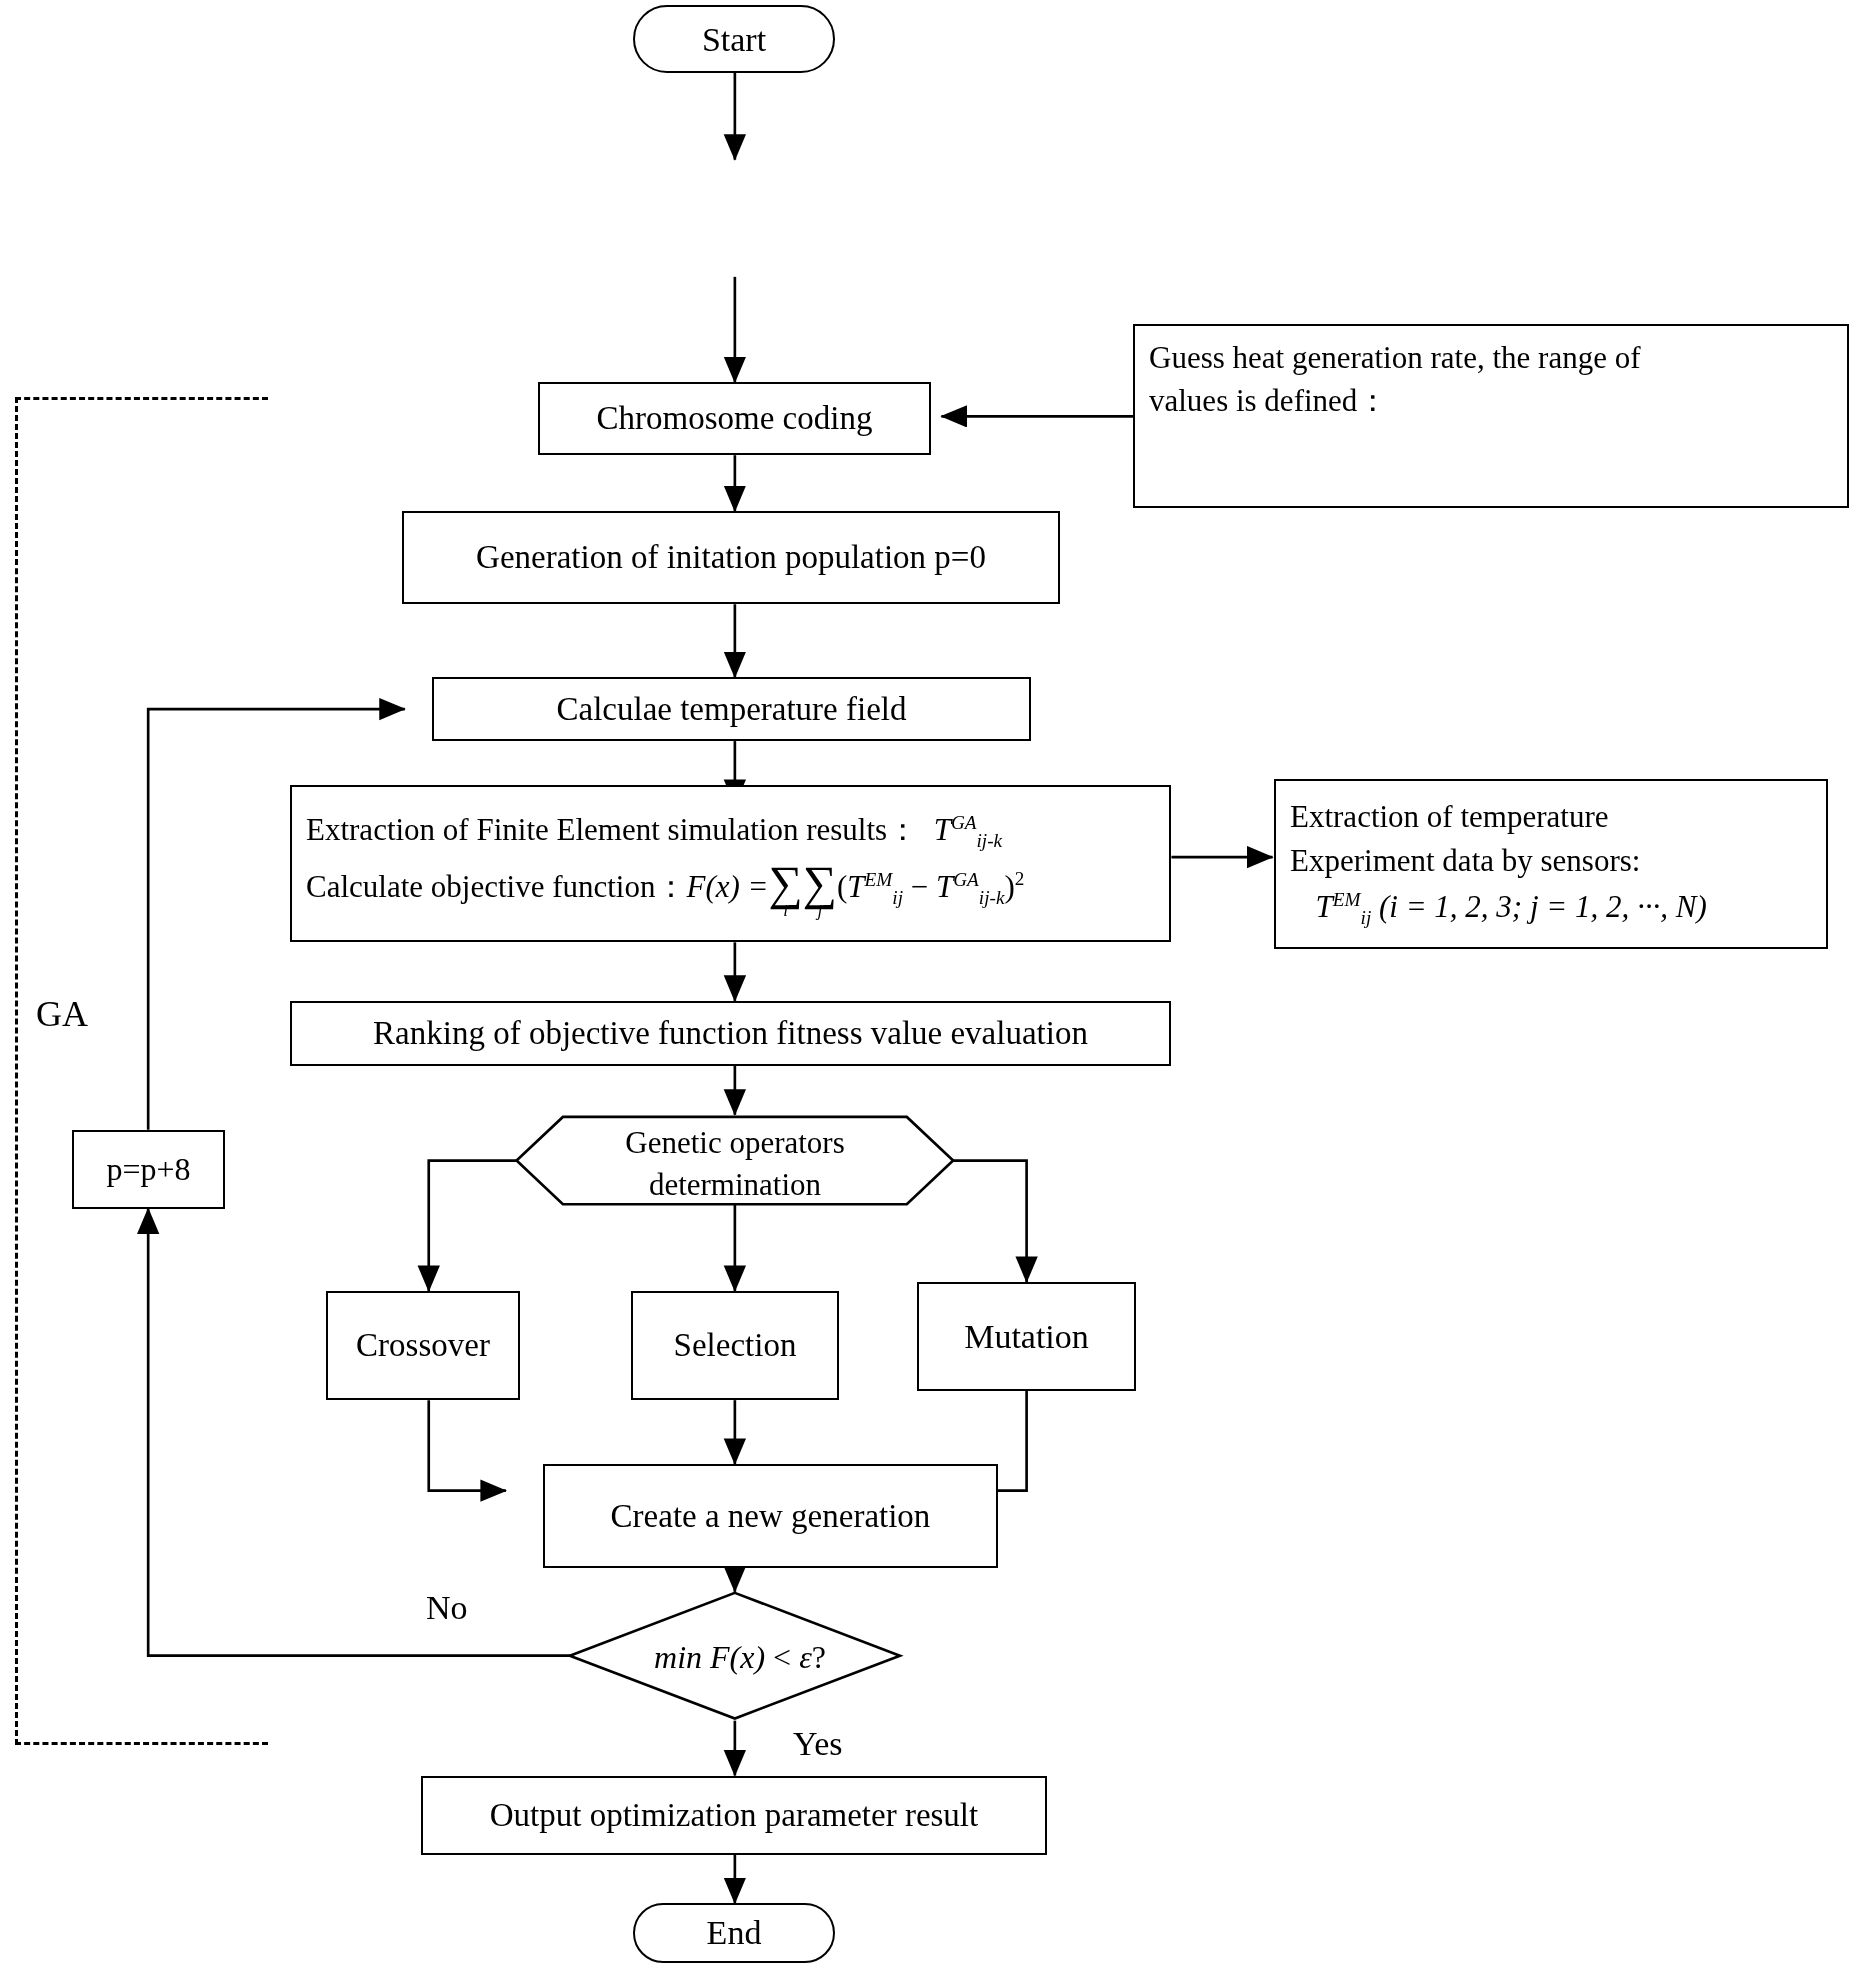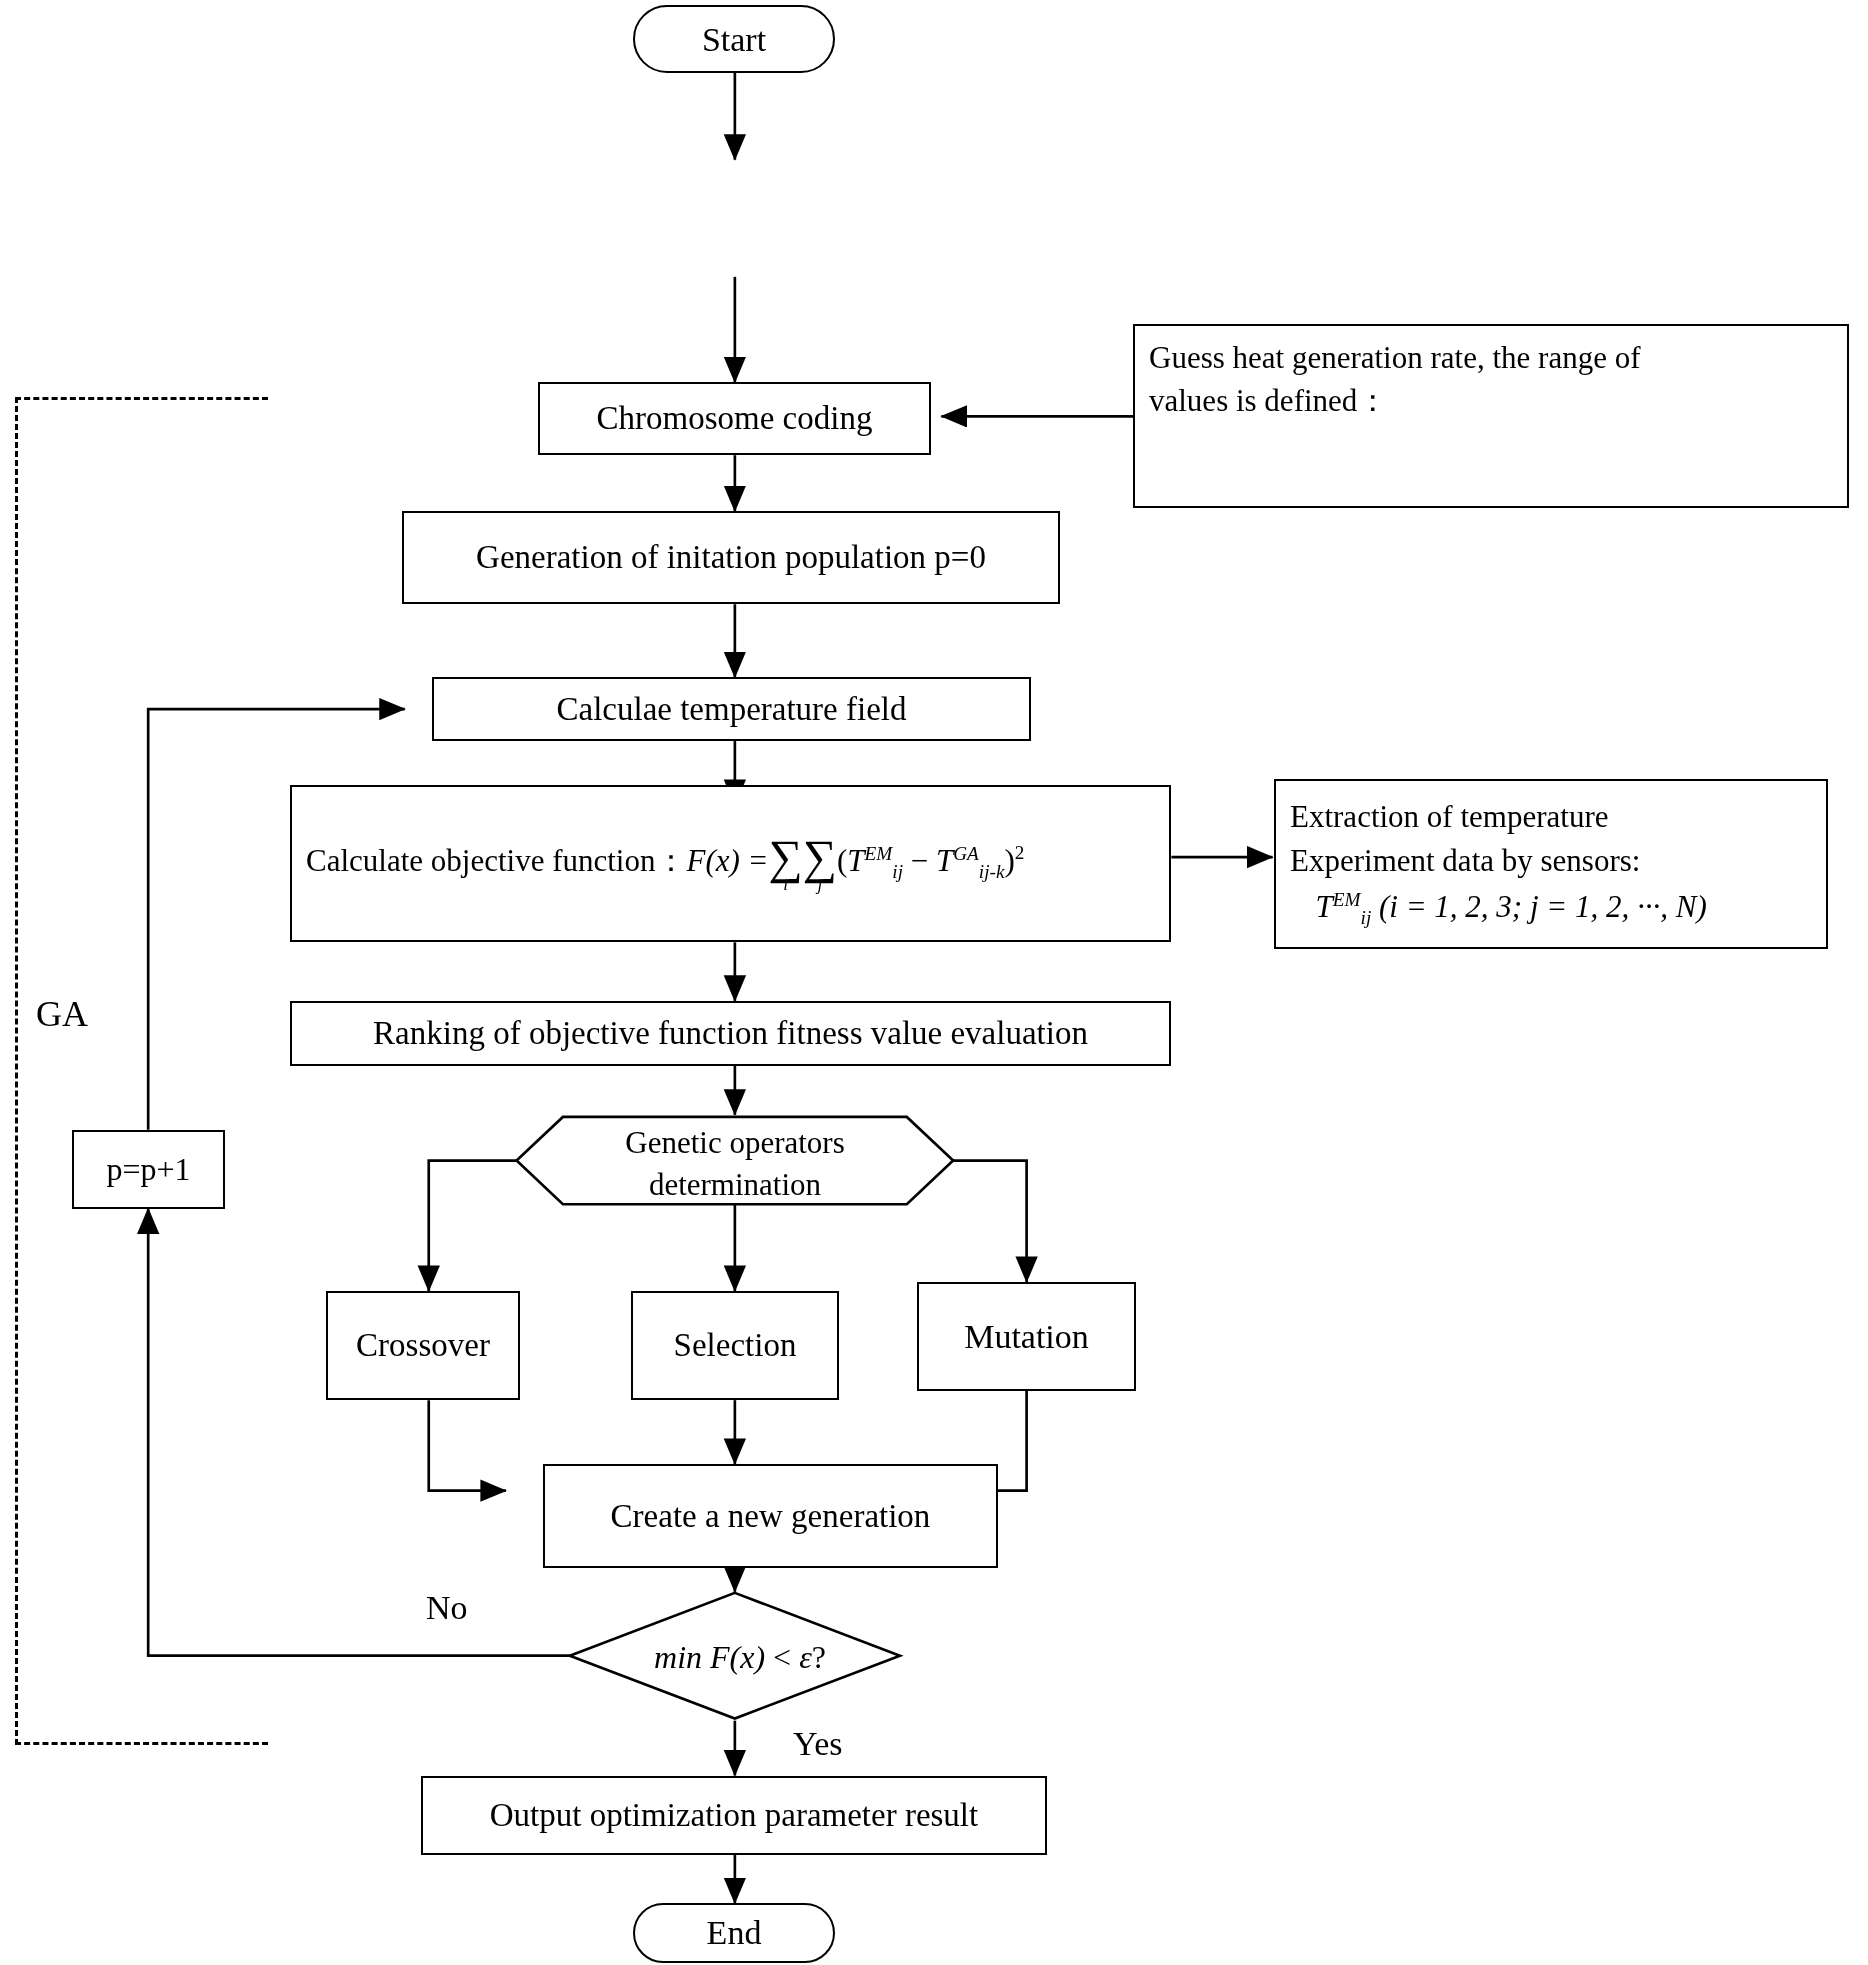--- a/index.html
+++ b/index.html
@@ -162,20 +162,23 @@
 
   <div class="node f62" style="left:402px; top:511px; width:658px; height:93px;">
     <span>Generation of initation population  p=0</span>
   </div>
 
   <div class="node f62" style="left:432px; top:677px; width:599px; height:64px;">
     <span>Calculae temperature field</span>
   </div>
 
   <div class="node f58" style="left:290px; top:785px; width:881px; height:157px; flex-direction:column; align-items:flex-start; justify-content:center; padding:0 14px;">
+    <div style="margin-bottom:8.5px; white-space:nowrap;">
+      <span>Extraction of Finite Element simulation results：</span><span>&nbsp;&nbsp;</span><span class="tbase"><span class="mathi">T</span><sup class="sm" style="font-style:italic;">GA</sup><sub class="sm">ij-k</sub></span>
+    </div>
     <div style="white-space:nowrap;">
       <span>Calculate objective function：</span><span class="mathi">F(x) =</span><span class="sumwrap">
           <span class="big">∑</span>
           <span class="idx">i</span>
         </span><span class="sumwrap">
           <span class="big">∑</span>
           <span class="idx">j</span>
         </span><span>(</span><span class="tbase"><span class="mathi">T</span><sup class="sm" style="font-style:italic;">EM</sup><sub class="sm">ij</sub></span><span>&nbsp;</span><span>−</span><span>&nbsp;</span><span class="tbase"><span class="mathi">T</span><sup class="sm" style="font-style:italic;">GA</sup><sub class="sm">ij-k</sub></span><span>)</span><sup class="sm">2</sup>
     </div>
   </div>
@@ -210,21 +213,21 @@
 
   <div class="node f62" style="left:421px; top:1776px; width:626px; height:79px;">
     <span>Output optimization parameter result</span>
   </div>
 
   <div class="node terminal f64" style="left:633px; top:1903px; width:202px; height:60px;text-align:center;">
     <span>End</span>
   </div>
 
   <div class="node f60" style="left:72px; top:1130px; width:153px; height:79px;">
-    <span>p=p+1</span>
+    <span>p=p+8</span>
   </div>
 
   <div class="lbl f68" style="left:36px; top:993px;">GA</div>
 
   <div class="lbl f64" style="left:426px; top:1589px;">No</div>
 
   <div class="lbl f64" style="left:793px; top:1725px;">Yes</div>
 
 </div>
 

